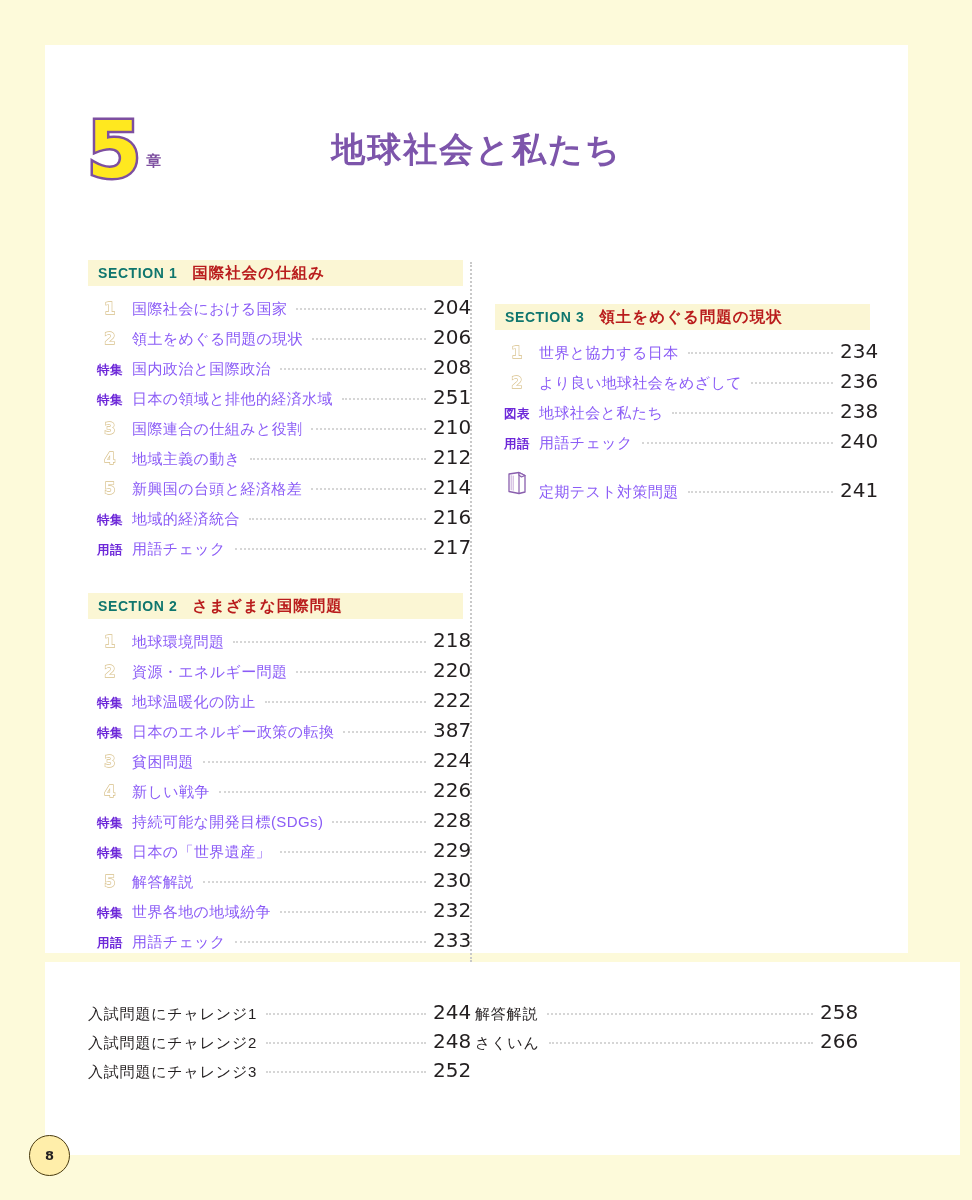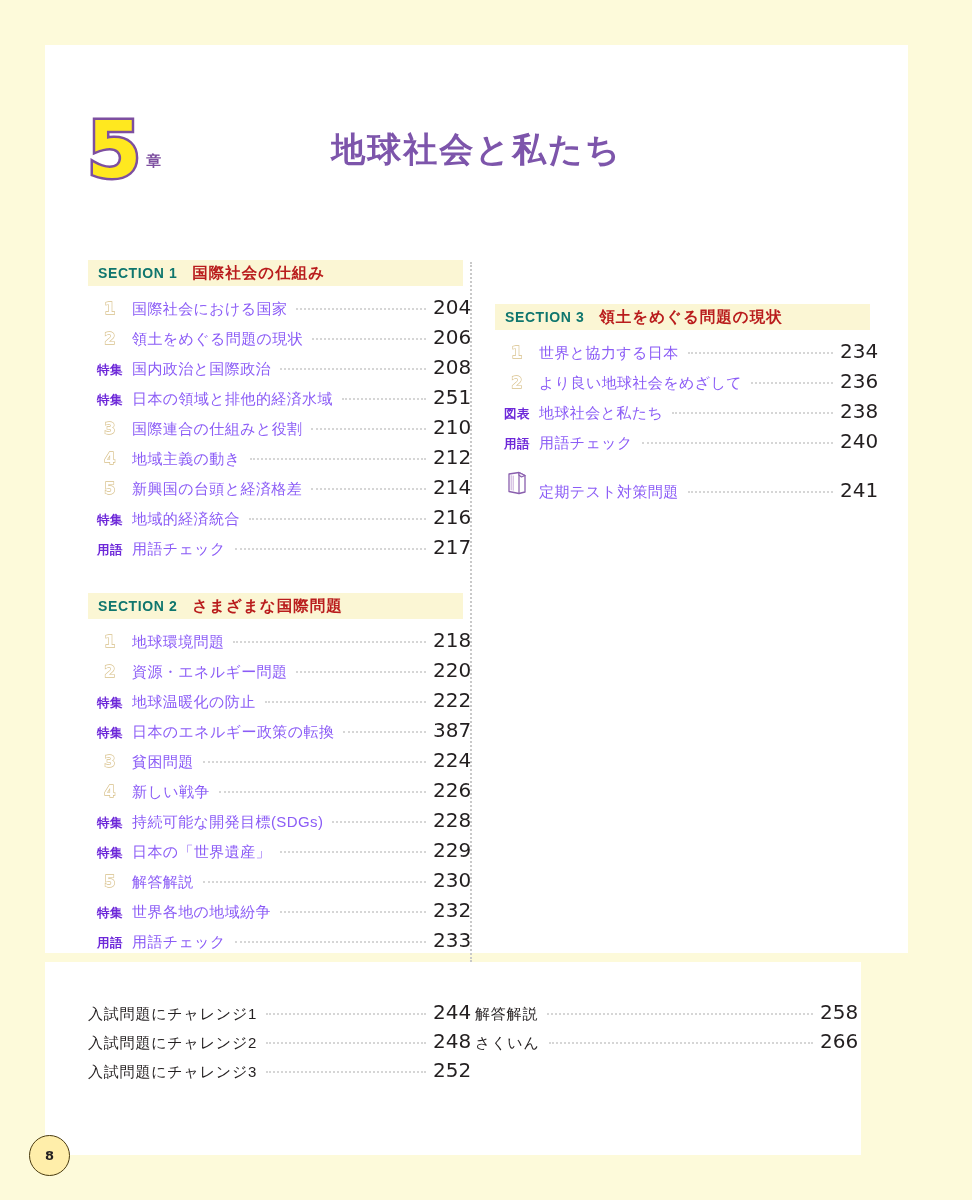--- a/index.html
+++ b/index.html
@@ -21,21 +21,21 @@
     left: 45px;
     top: 45px;
     width: 863px;
     height: 908px;
     background: #ffffff;
   }
   .page-bottom {
     position: absolute;
     left: 45px;
     top: 962px;
-    width: 816px;
+    width: 915px;
     height: 193px;
     background: #ffffff;
   }
 
   
   .chapter-header {
     position: absolute;
     left: 0;
     top: 68px;
     width: 863px;

